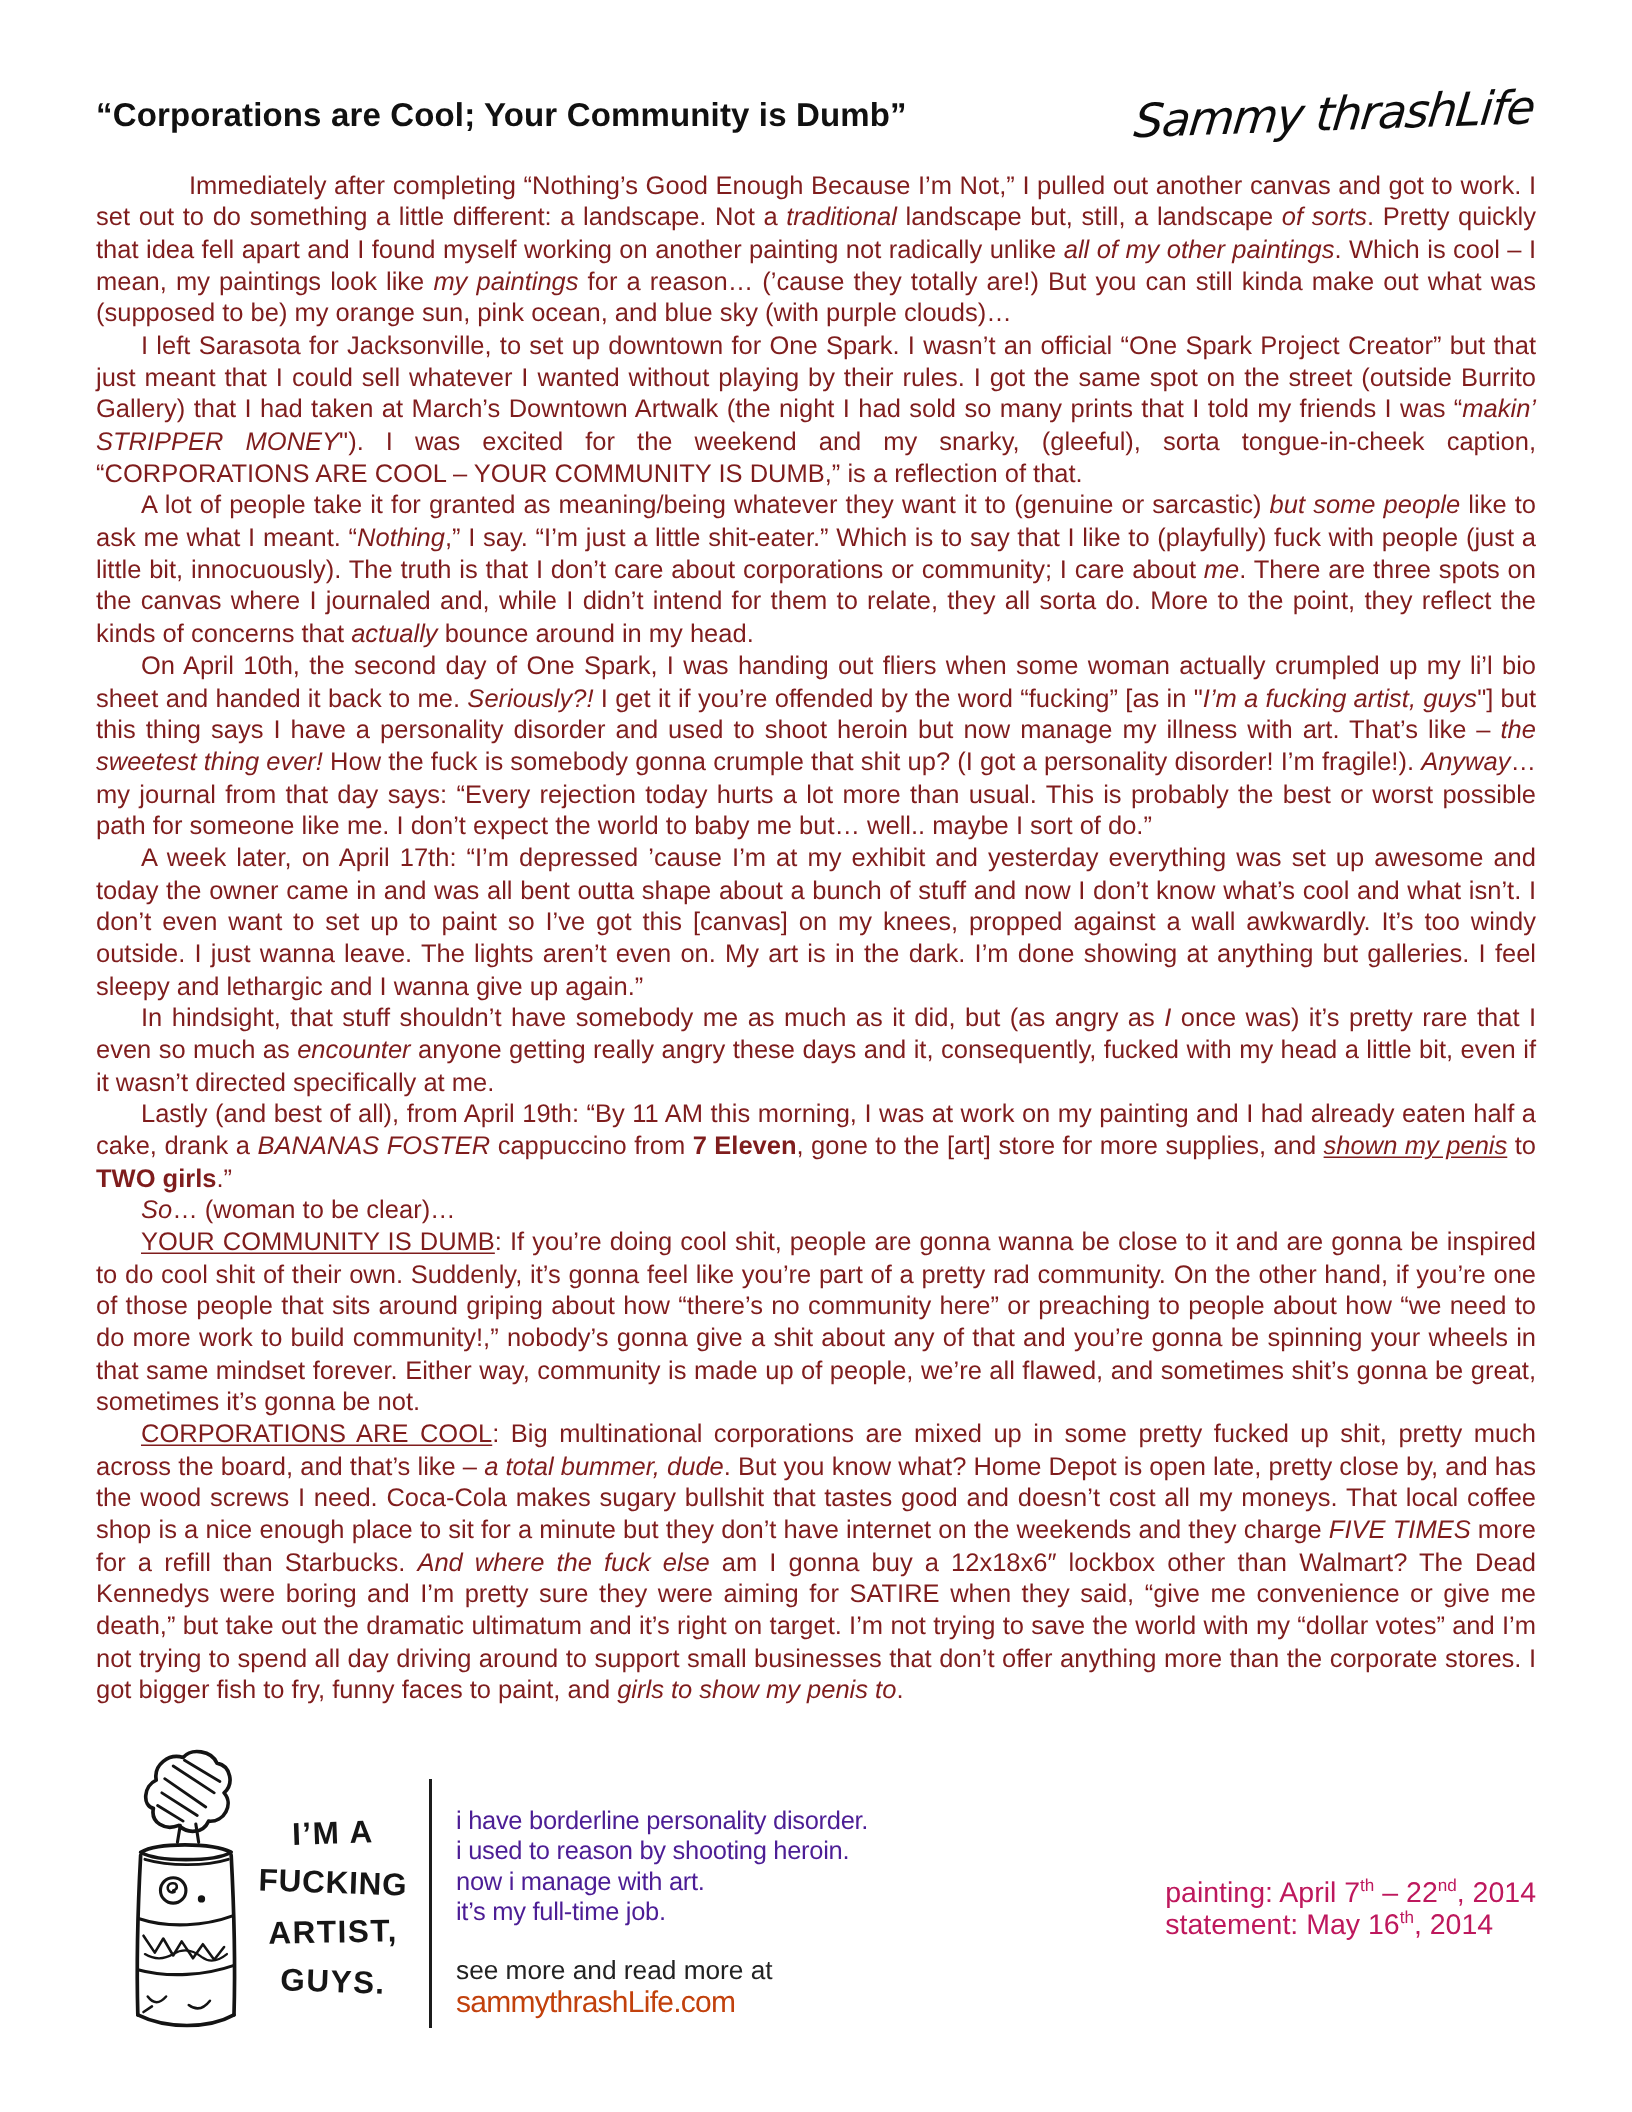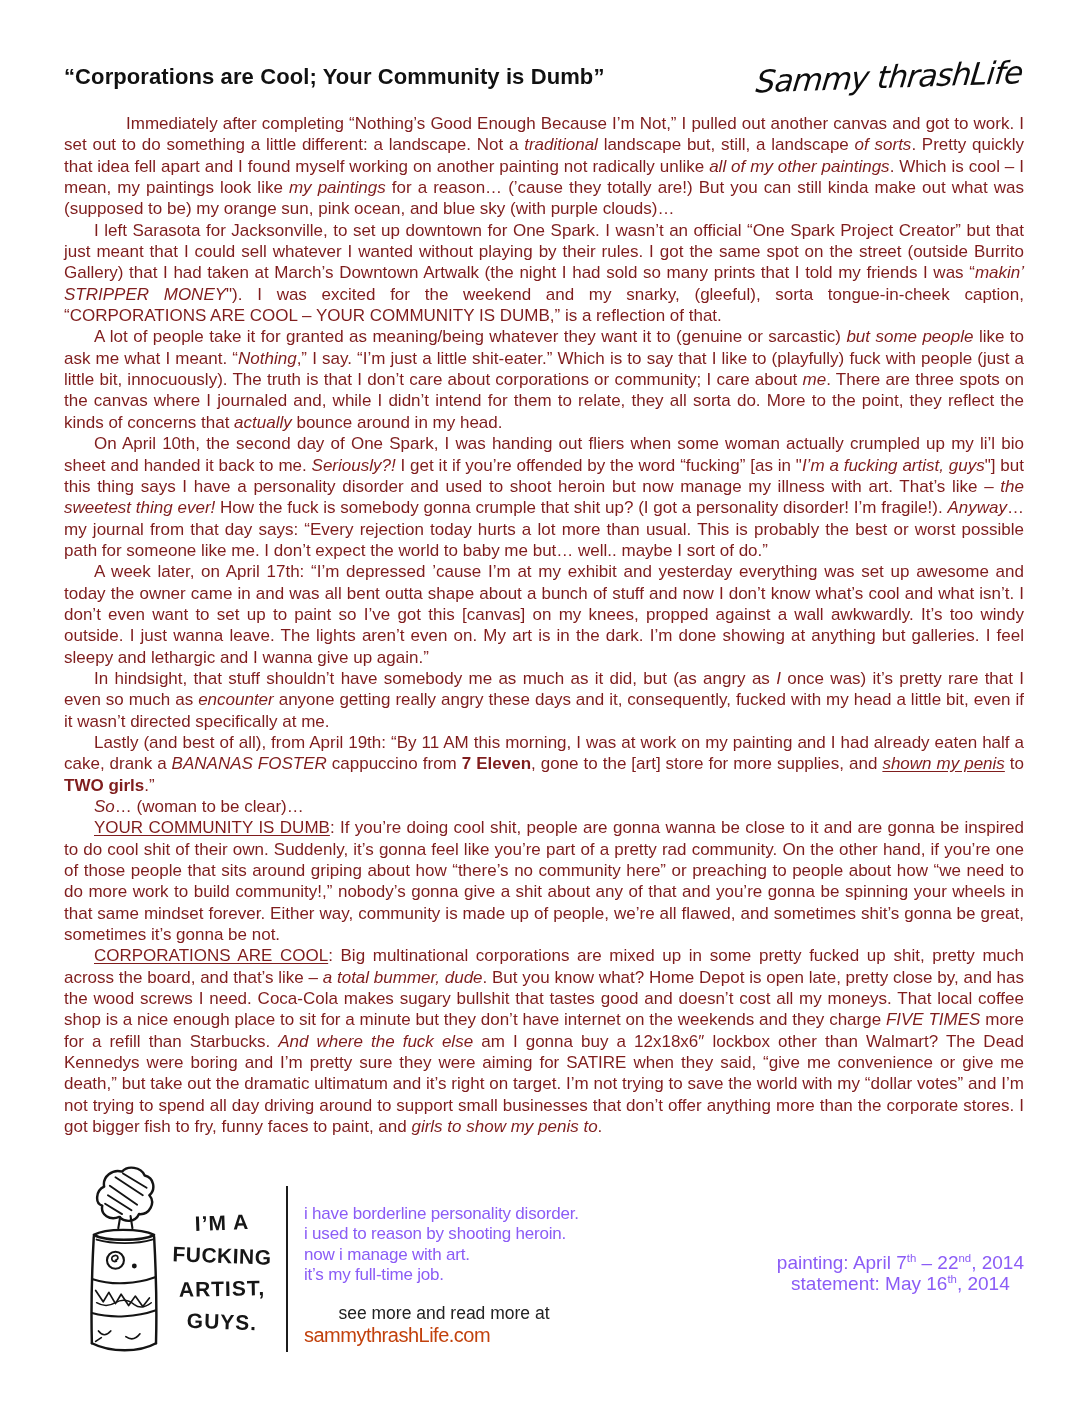--- a/index.html
+++ b/index.html
@@ -47,27 +47,27 @@
     font-size: 21px; line-height: 33px; letter-spacing: 1px;
   }
   .tag-line { transform: rotate(-2deg); }
   .tag-line:nth-child(2) { transform: rotate(2deg) ; letter-spacing: 0.5px; }
   .tag-line:nth-child(3) { transform: rotate(-1deg); }
   .tag-line:nth-child(4) { transform: rotate(2deg); }
 
   .divider { flex: none; width: 2px; height: 166px; background: #1c1c1c; margin: 20px 16px 0 12px; }
 
   .caption-col { flex: none; width: 280px; padding-top: 38px; }
-  .caption-line { font-size: 17px; line-height: 20.3px; white-space: nowrap; letter-spacing: -0.2px; color: #8b5cf6; }
-  .see-more { margin-top: 18px; text-align: center; font-size: 17.5px; color: #222; }
+  .caption-line { font-size: 17px; line-height: 20.3px; white-space: nowrap; letter-spacing: -0.2px; color: #4c1d95; }
+  .see-more { margin-top: 18px; text-align: left; font-size: 17.5px; color: #222; }
   .website { font-size: 20px; font-weight: normal; letter-spacing: -0.5px; color: #c2410c; white-space: nowrap; }
 
   .flex-spacer { flex: 1; }
 
-  .dates-col { flex: none; padding-top: 86px; text-align: center; font-size: 19px; line-height: 21px; color: #8b5cf6; }
+  .dates-col { flex: none; padding-top: 86px; text-align: left; font-size: 19px; line-height: 21px; color: #be185d; }
 </style>
 </head>
 <body>
 
 <div class="page">
 
   <div class="header">
     <div class="doc-title">“Corporations are Cool; Your Community is Dumb”</div>
     <div class="logo">Sammy thrashLife</div>
   </div>

